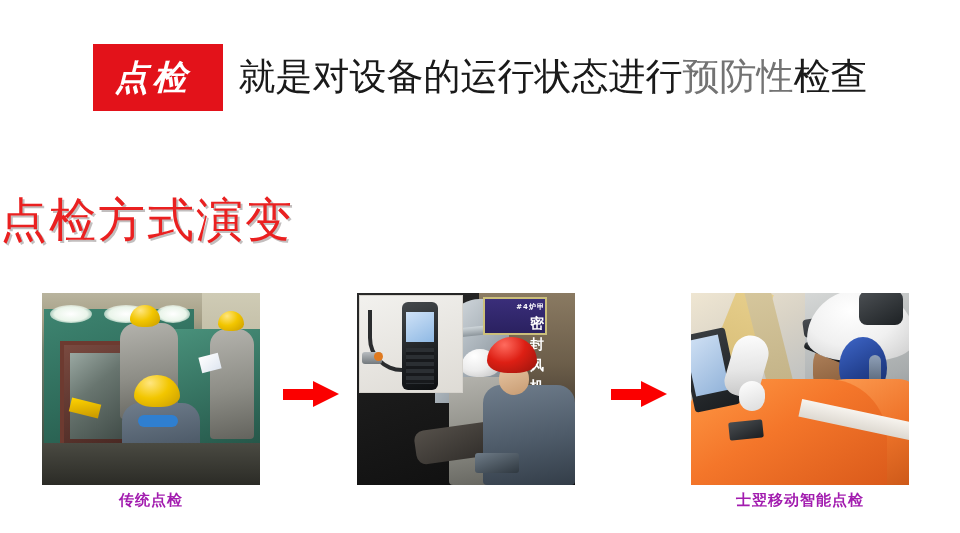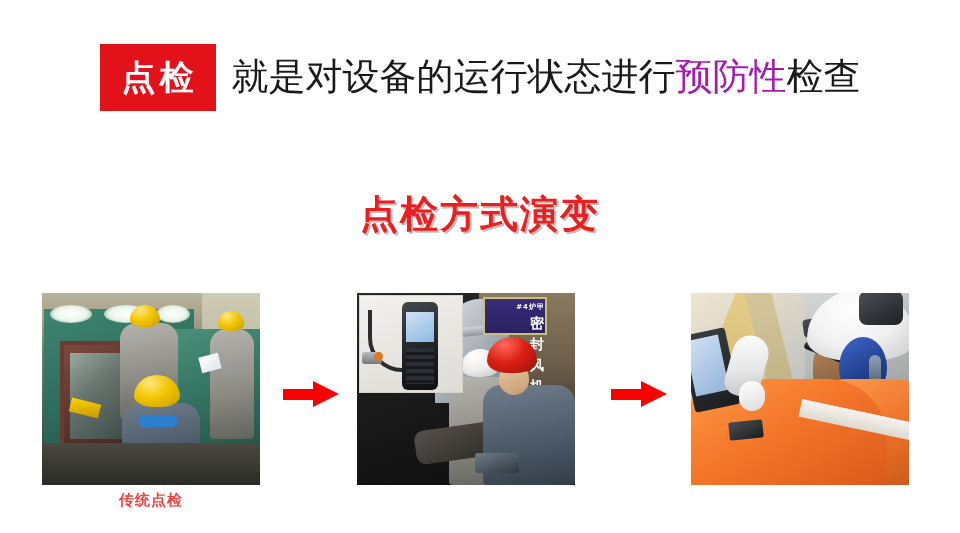--- a/index.html
+++ b/index.html
@@ -32,45 +32,46 @@
     align-items: center;
     justify-content: center;
   }
   .headline-badge {
     background: #e3121a;
     color: #ffffff;
     font-size: 34px;
     font-weight: 700;
     letter-spacing: 4px;
     line-height: 1;
-    padding: 16px 18px 17px 22px;
+    padding: 16px 32px 17px 22px;
     margin-right: 16px;
     display: inline-block;
     white-space: nowrap;
+    font-style: italic;
   }
   .headline-text {
     font-size: 37px;
     color: #1a1a1a;
     line-height: 1.1;
     white-space: nowrap;
     letter-spacing: 0px;
   }
   .headline-text .accent {
-    color: #a21caf;
+    color: #737373;
   }
 
   
   .subtitle {
     position: absolute;
     left: 0;
     top: 193px;
     width: 960px;
-    text-align: center;
-    font-size: 38px;
-    font-weight: 700;
+    text-align: left;
+    font-size: 47px;
+    font-weight: 400;
     letter-spacing: 2px;
     color: #ea2020;
     text-shadow: 2px 2px 0 rgba(120,110,110,0.45);
     line-height: 1.15;
     white-space: nowrap;
   }
 
   
   .flow {
     position: absolute;
@@ -88,21 +89,21 @@
     height: 192px;
     position: relative;
     overflow: hidden;
     background: #3a3a34;
   }
   .caption {
     position: absolute;
     top: 198px;
     width: 218px;
     text-align: center;
-    color: #ef4444;
+    color: #a21caf;
     font-size: 15px;
     font-weight: 700;
     letter-spacing: 1px;
     white-space: nowrap;
   }
 
   .block-1 { left: 42px; }
   .block-2 { left: 357px; }
   .block-3 { left: 691px; }
 
@@ -502,16 +503,17 @@
         <div class="p3-suit2"></div>
         <div class="p3-suit"></div>
         <div class="p3-stripe"></div>
         <div class="p3-tablet">
           <div class="p3-tablet-screen"></div>
         </div>
         <div class="p3-glove"></div>
         <div class="p3-glove2"></div>
         <div class="p3-badge"></div>
       </div>
+      <div class="caption">士翌移动智能点检</div>
     </div>
 
   </div>
 </div>
 
 </body></html>

